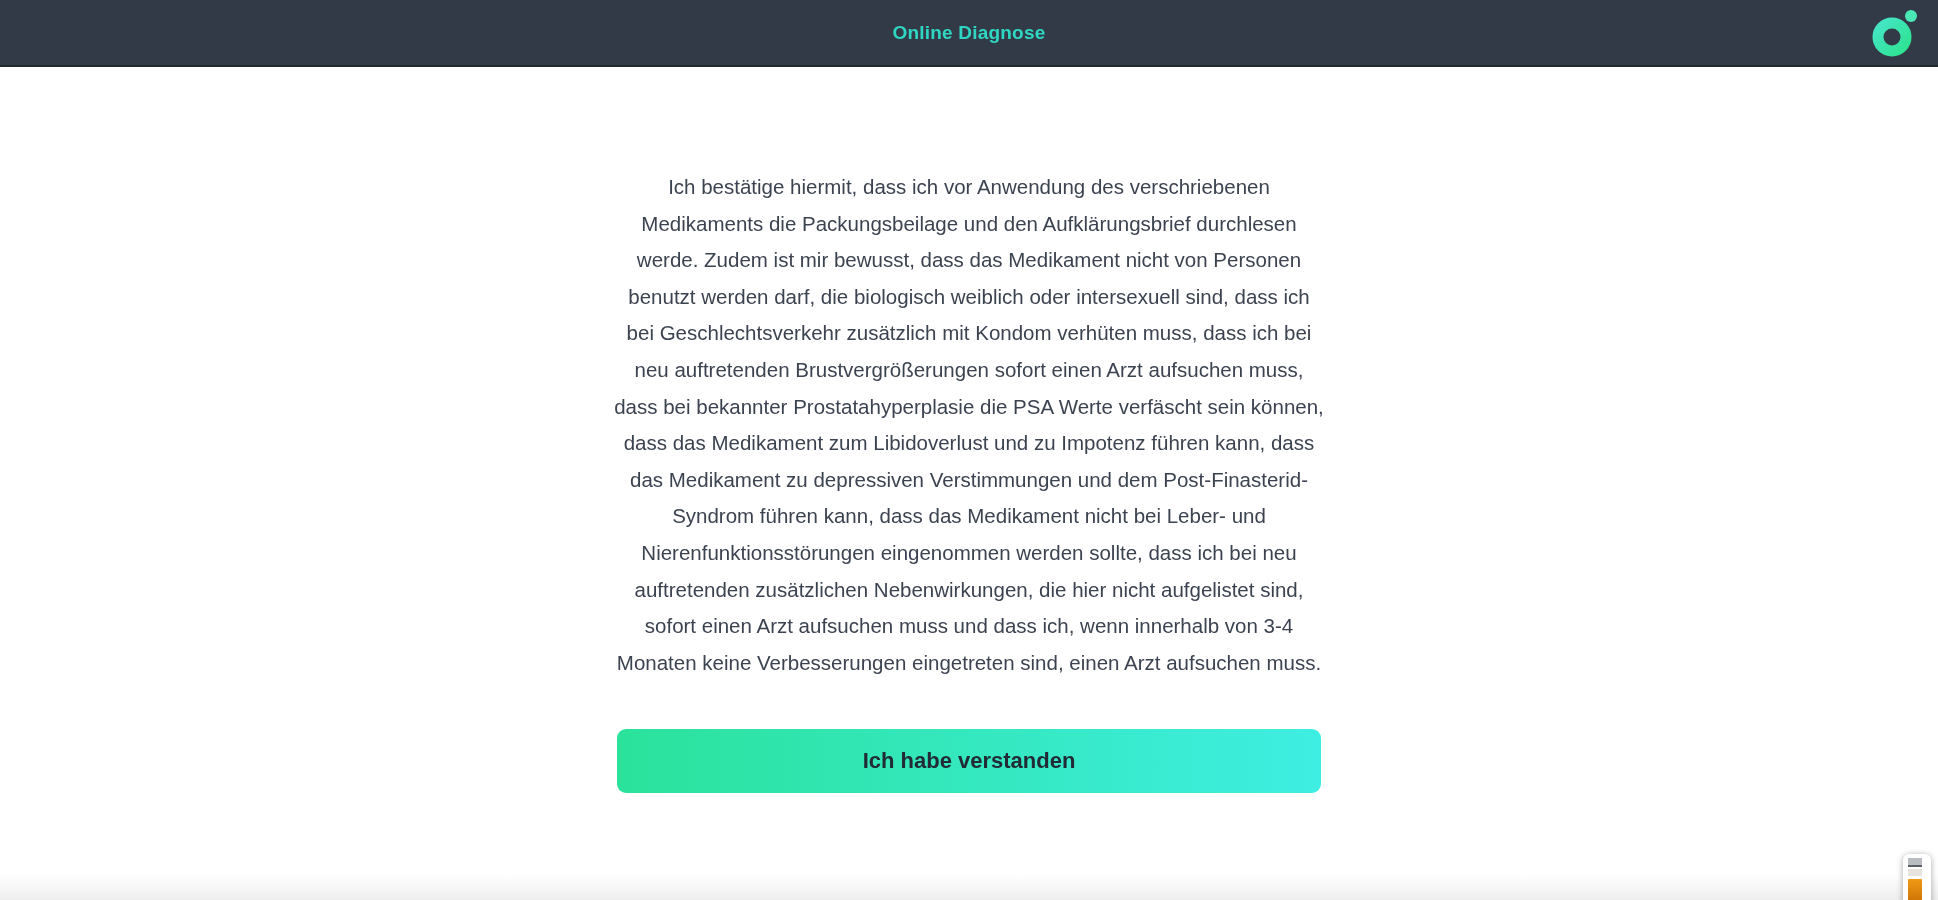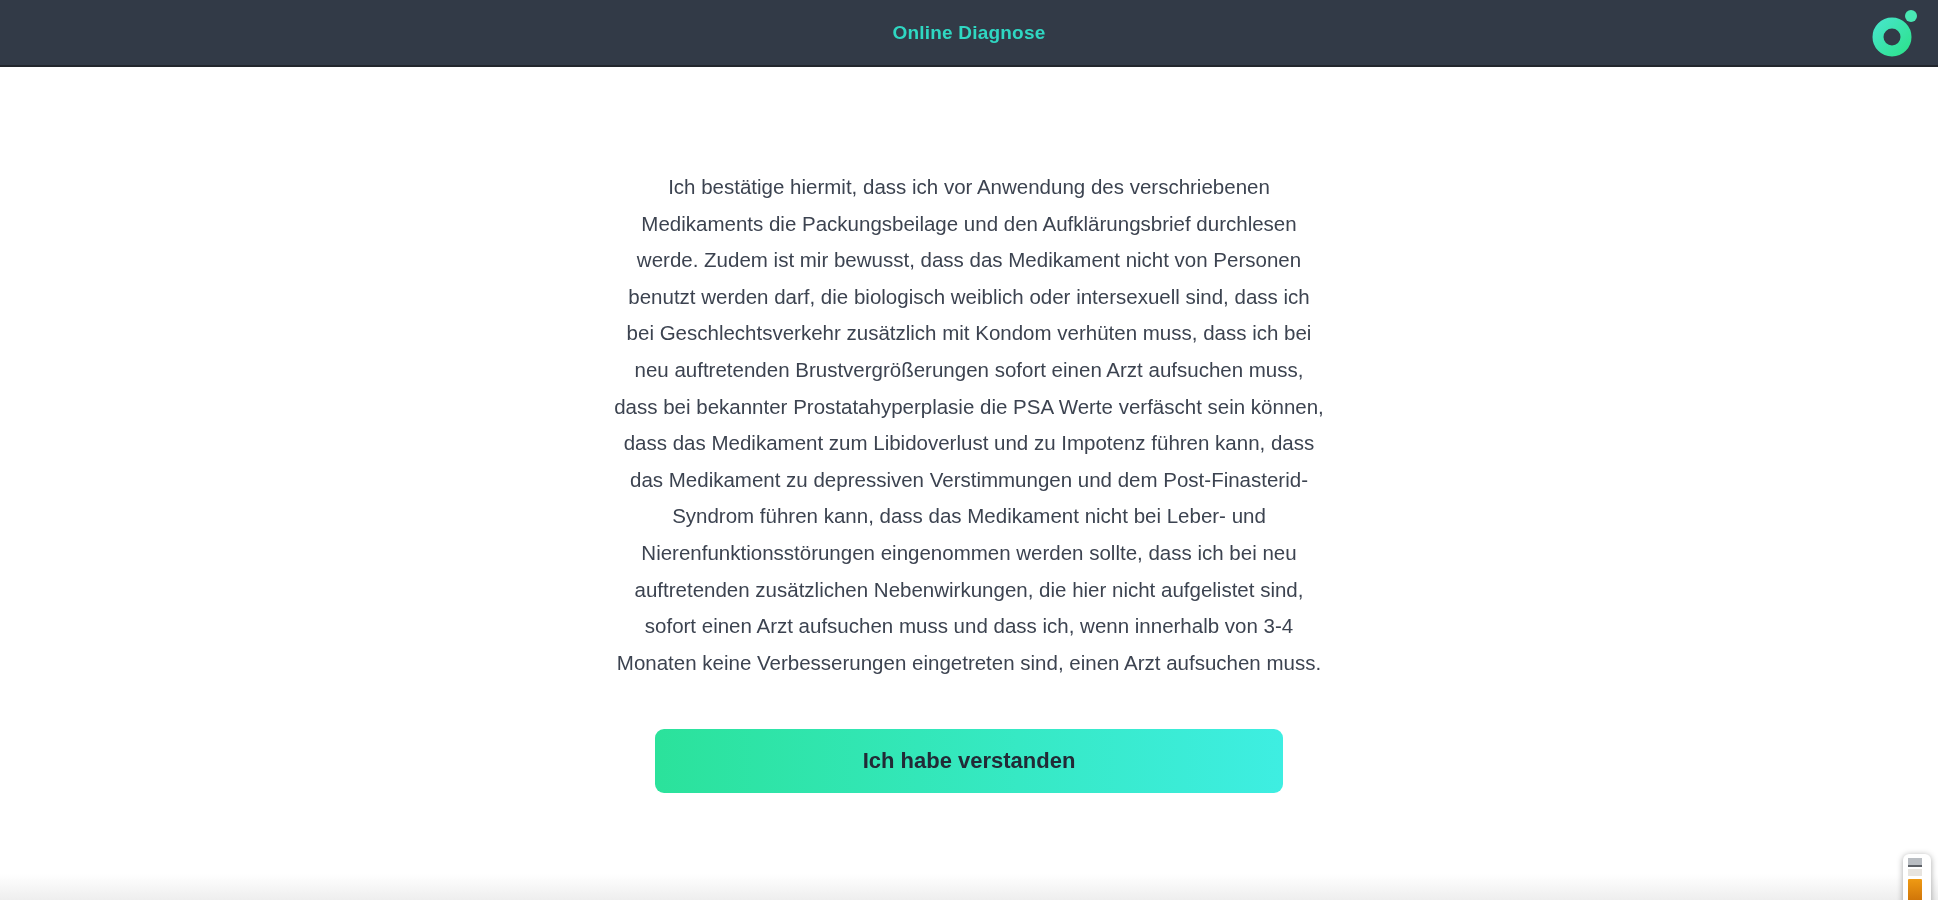--- a/index.html
+++ b/index.html
@@ -40,21 +40,21 @@
     margin-top: 102px;
     width: 712px;
     text-align: center;
     color: #3c4350;
     font-size: 20.5px;
     line-height: 36.6px;
     font-weight: 400;
   }
   .confirm-button {
     margin-top: 48px;
-    width: 628px;
+    width: 704px;
     height: 64px;
     border: none;
     border-radius: 9px;
     background: linear-gradient(90deg, #2be29b 0%, #3eeee2 100%);
     color: #222a36;
     font-family: "Liberation Sans", sans-serif;
     font-size: 22px;
     font-weight: bold;
     cursor: pointer;
     display: flex; align-items: center; justify-content: center;

